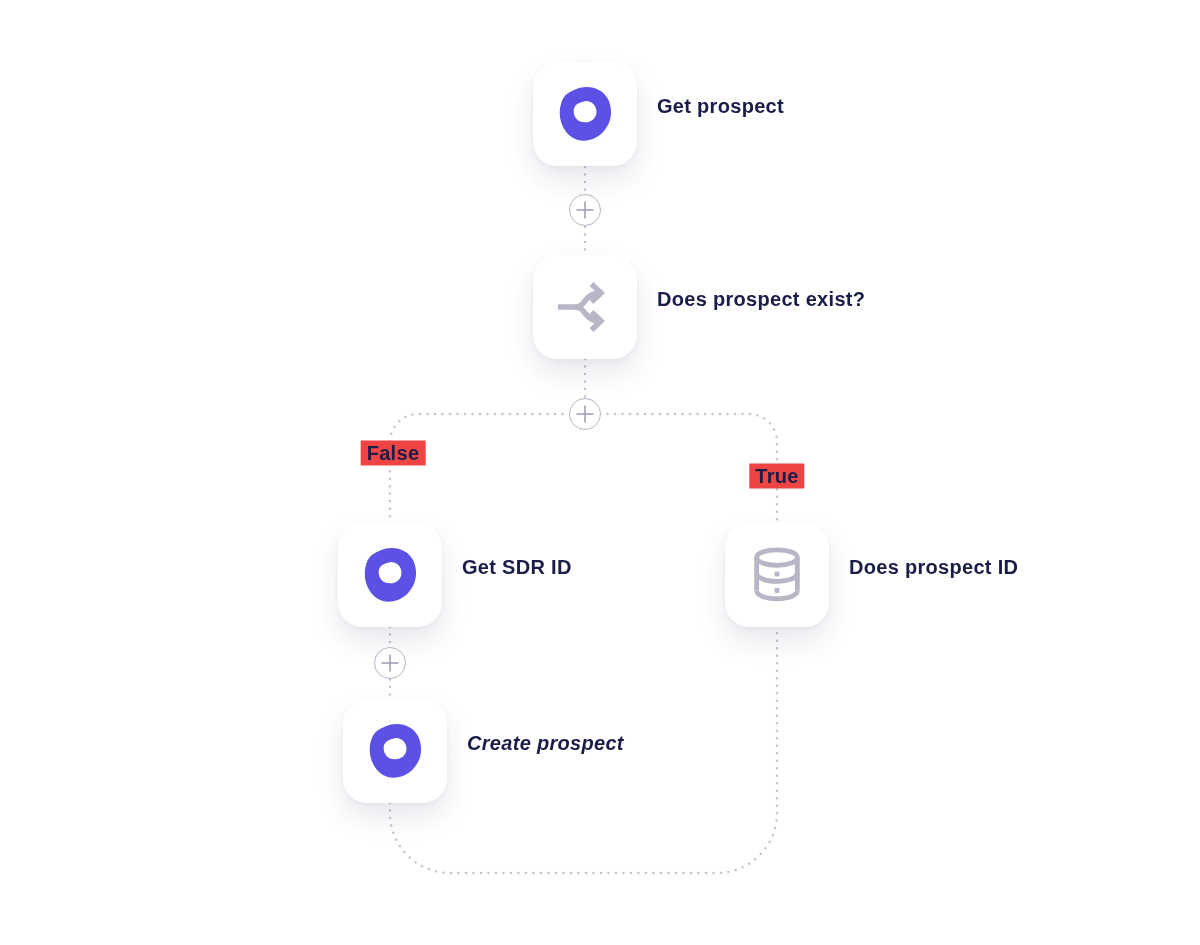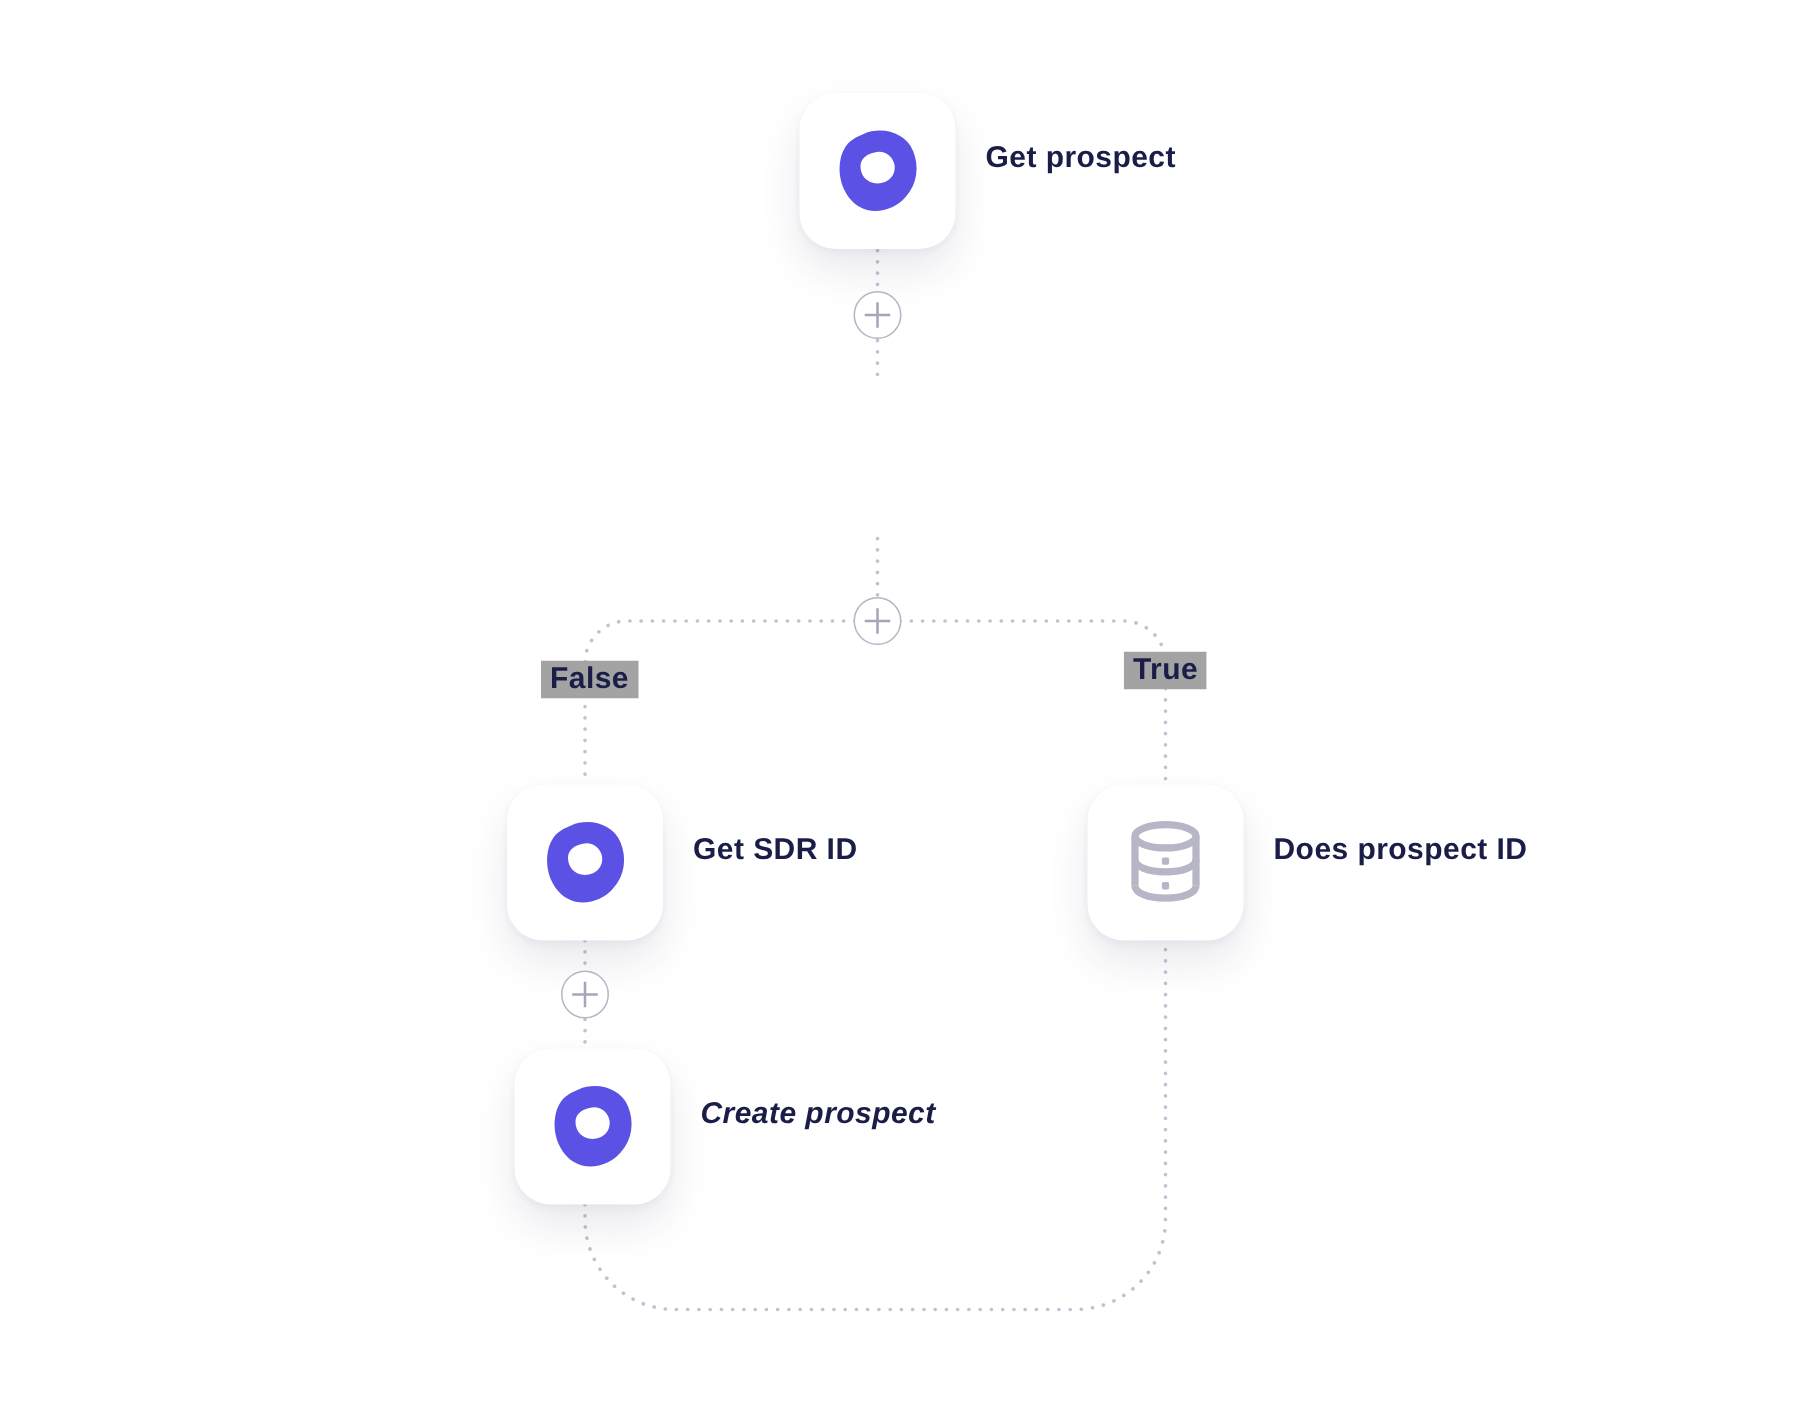--- a/index.html
+++ b/index.html
@@ -56,21 +56,21 @@
     background: #ffffff;
     border: 1px solid #b6b5c6;
     display: flex;
     align-items: center;
     justify-content: center;
     cursor: pointer;
   }
   .branch-label {
     position: absolute;
     transform: translate(-50%, -50%);
-    background: #a3a3a3;
+    background: #ef4444;
     padding: 1px 6px;
     font-size: 20px;
     font-weight: 600;
     letter-spacing: 0.3px;
     color: #191d47;
     white-space: nowrap;
   }
 </style>
 </head>
 <body>
@@ -100,32 +100,46 @@
 
   <div class="plus-btn" style="left:569px; top:194px;">
     <svg width="20" height="20" viewBox="0 0 20 20">
       <g stroke="#a6a5ba" stroke-width="1.7" fill="none">
         <path d="M10 1.5 V18.5"></path>
           <path d="M1.5 10 H18.5"></path>
       </g>
     </svg>
   </div>
 
+  <div class="node" style="left:533px; top:255px;">
+    <div class="card">
+      <svg width="64" height="64" viewBox="0 0 64 64">
+        <g stroke="#b7b6c7" stroke-width="5.5" fill="none">
+          <path d="M5 32 H23"></path>
+          <path d="M22 32 C29 32 30.5 27 34.5 23 C37 20.5 40 18.5 44.5 18"></path>
+          <path d="M38.5 9 L48 18 L38.5 27"></path>
+          <path d="M22 32 C29 32 30.5 37 34.5 41 C37 43.5 40 45.5 44.5 46"></path>
+          <path d="M38.5 37 L48 46 L38.5 55"></path>
+        </g>
+      </svg>
+    </div>
+    <span class="node-label">Does prospect exist?</span>
+  </div>
 
   <div class="plus-btn" style="left:569px; top:398px;">
     <svg width="20" height="20" viewBox="0 0 20 20">
       <g stroke="#a6a5ba" stroke-width="1.7" fill="none">
         <path d="M10 1.5 V18.5"></path>
           <path d="M1.5 10 H18.5"></path>
       </g>
     </svg>
   </div>
 
   <span class="branch-label" style="left:393px; top:453px;">False</span>
-  <span class="branch-label" style="left:777px; top:447px;">True</span>
+  <span class="branch-label" style="left:777px; top:476px;">True</span>
 
   <div class="node" style="left:338px; top:523px;text-align:center;">
     <div class="card">
       <svg width="66" height="66" viewBox="0 0 64 64">
         <path fill="#5b51e5" fill-rule="evenodd" d="M23 8 C35 3 50 7 55 19 C59 29 58 40 50 49 C43 57 30 61 20 55 C9 48 5 33 9 21 C12 13 16 11 23 8 Z
              M30 20 C36 18 42 22 43 28 C44 35 39 40 32 40 C25 40 21 35 21 29 C21 24 25 21 30 20 Z"></path>
       </svg>
     </div>
     <span class="node-label">Get SDR ID</span>
   </div>

